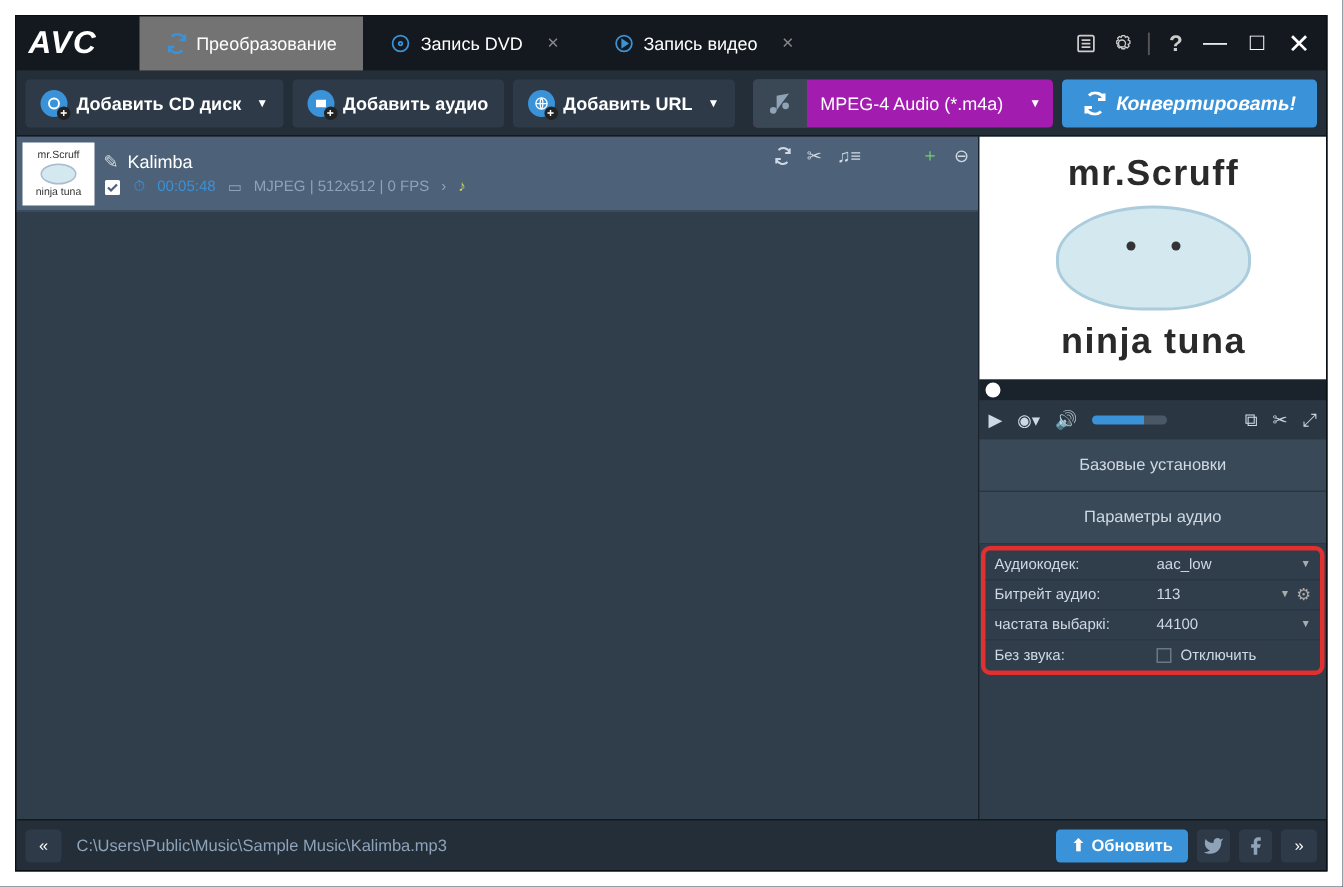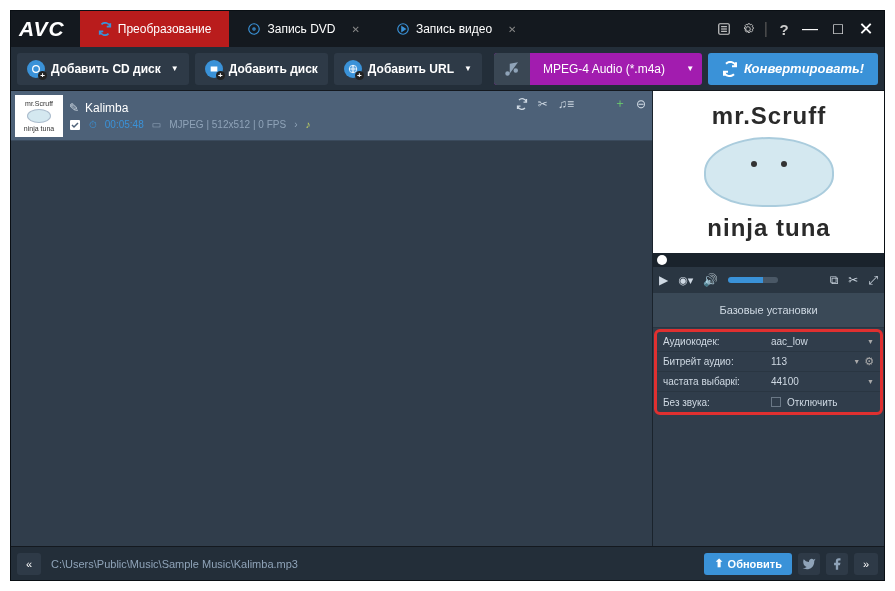--- a/index.html
+++ b/index.html
@@ -1,21 +1,21 @@
 <!DOCTYPE html>
 <html><head>
 <meta charset="utf-8">
 <style>
 * { margin: 0; padding: 0; box-sizing: border-box; font-family: Arial, sans-serif; }
 body { background: #fff; padding: 10px; }
 .window { width: 875px; height: 571px; background: #1e2933; border: 1px solid #0a0f14; position: relative; display: flex; flex-direction: column; }
 .titlebar { height: 36px; background: #14191f; display: flex; align-items: center; padding: 0 8px; }
 .logo { color: #fff; font-weight: bold; font-size: 21px; letter-spacing: 1px; margin-right: 15px; font-style: italic; }
 .tab { display: flex; align-items: center; height: 36px; padding: 0 18px; color: #fff; font-size: 12px; gap: 6px; cursor: pointer; position: relative; }
-.tab.active { background: #b91c1c; }
+.tab.active { background: #737373; margin-left: 13px; }
 .tab-close { margin-left: 10px; color: #888; font-size: 10px; }
 .titlebar-right { margin-left: auto; display: flex; gap: 8px; align-items: center; }
 .titlebar-icon { width: 16px; height: 16px; display: flex; align-items: center; justify-content: center; color: #fff; cursor: pointer; }
 .win-btn { width: 20px; height: 20px; display: flex; align-items: center; justify-content: center; color: #fff; cursor: pointer; font-size: 16px; }
 .toolbar { height: 44px; background: #232e39; display: flex; align-items: center; padding: 0 6px; gap: 6px; border-bottom: 1px solid #14191f; }
 .tb-btn { background: #2e3a47; height: 32px; border-radius: 3px; display: flex; align-items: center; padding: 0 10px; color: #fff; font-size: 12px; font-weight: bold; cursor: pointer; gap: 6px; }
 .tb-btn .dd { font-size: 8px; margin-left: 4px; }
 .tb-icon-circle { width: 18px; height: 18px; border-radius: 50%; background: #3a92d8; display: flex; align-items: center; justify-content: center; position: relative; }
 .plus-badge { position: absolute; bottom: -2px; right: -2px; width: 9px; height: 9px; border-radius: 50%; background: #222; color: #fff; font-size: 8px; display: flex; align-items: center; justify-content: center; }
 .format-sel { height: 32px; background: #a21caf; border-radius: 3px; display: flex; align-items: center; flex: 1; margin-left: 6px; cursor: pointer; }
@@ -125,21 +125,21 @@
       <span>Добавить CD диск</span>
       <span class="dd">▼</span>
     </div>
     <div class="tb-btn">
       <span class="tb-icon-circle">
           <svg width="10" height="10" viewBox="0 0 24 24" fill="#fff">
             <rect x="4" y="6" width="16" height="12"></rect>
           </svg>
           <span class="plus-badge">+</span>
         </span>
-      <span>Добавить диск</span>
+      <span>Добавить аудио</span>
     </div>
     <div class="tb-btn">
       <span class="tb-icon-circle">
           <svg width="10" height="10" viewBox="0 0 24 24" fill="none" stroke="#fff" stroke-width="2">
             <circle cx="12" cy="12" r="9"></circle>
             <path d="M3 12h18M12 3c3 3 3 15 0 18M12 3c-3 3-3 15 0 18"></path>
           </svg>
           <span class="plus-badge">+</span>
         </span>
       <span>Добавить URL</span>
@@ -222,20 +222,21 @@
       <div class="player-ctrls">
         <span>▶</span>
         <span style="font-size:11px">◉▾</span>
         <span>🔊</span>
         <div class="vol-bar"></div>
         <span style="margin-left:auto">⧉</span>
         <span>✂</span>
         <span>⤢</span>
       </div>
       <div class="section-hdr">Базовые установки</div>
+      <div class="section-hdr">Параметры аудио</div>
       <div class="params">
         <div class="param-row">
           <span class="param-label">Аудиокодек:</span>
           <span class="param-val">aac_low</span>
           <span class="param-dd">▼</span>
         </div>
         <div class="param-row">
           <span class="param-label">Битрейт аудио:</span>
           <span class="param-val">113</span>
           <span class="param-dd">▼</span>

